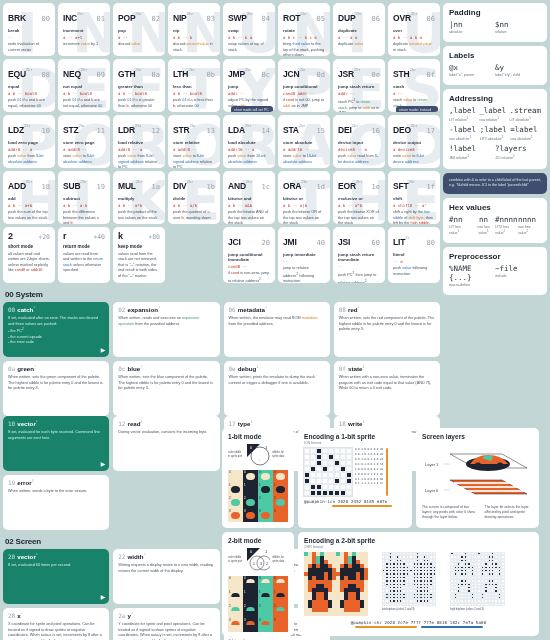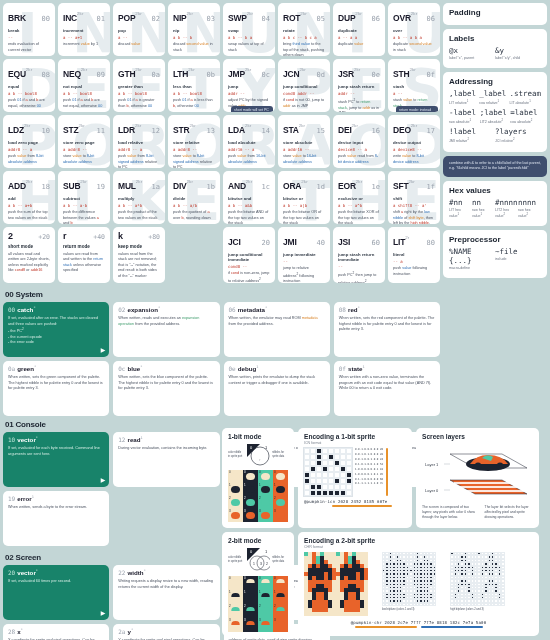--- a/index.html
+++ b/index.html
@@ -521,21 +521,20 @@
               <div class="dev-head">0e<b>debug</b><sup>1</sup></div>
               <div class="dev-body">When written, prints the emulator to dump the stack content or trigger a debugger if one is available.</div>
             </div>
             <div class="dev-card">
               <div class="dev-head">0f<b>state</b><sup>1</sup></div>
               <div class="dev-body">When written with a non-zero value, terminates the program with an exit code equal to that value (AND 7f). While 00 to return a 0 exit code.</div>
             </div>
           </div>
         </div>
         <div>
-          <div class="sec-title">01 Console</div>
           <div class="dev-grid">
             <div class="dev-card accent">
               <div class="dev-head">10<b>vector</b><sup>*</sup></div>
               <div class="dev-body">If set, evaluated for each byte received. Command line arguments are sent here.</div>
               <div class="play">▶</div>
             </div>
             <div class="dev-card">
               <div class="dev-head">12<b>read</b><sup>1</sup></div>
               <div class="dev-body">During vector evaluation, contains the incoming byte.</div>
             </div>
@@ -588,20 +587,30 @@
             <div class="dev-body">address of sprite data, used during sprite drawing operations. When auto-addr is set, increments after each sprite drawn. The increment is 8 in 1-bit mode and 16 in 2-bit mode.</div>
           </div>
         </div>
     </div>
 
   </div>
 
   <div class="right-col">
     <div class="side-card">
       <div class="side-title">Padding</div>
+      <div class="side-row" id="paddingrow">
+          <div style="width: 50%;">
+            <div class="rune">|nn</div>
+            <div class="rune-cap">absolute</div>
+          </div>
+          <div style="width: 50%;">
+            <div class="rune">$nn</div>
+            <div class="rune-cap">relative</div>
+          </div>
+        </div>
     </div>
     <div class="side-card">
       <div class="side-title">Labels</div>
       <div class="side-row" id="labelsrow">
           <div style="width: 50%;">
             <div class="rune">@x</div>
             <div class="rune-cap">label "x", parent</div>
           </div>
           <div style="width: 50%;">
             <div class="rune">&amp;y</div>
@@ -647,21 +656,21 @@
         </div>
     </div>
     <div class="note-box">combine with &amp; to refer to a child label of the last parent, e.g. ?&amp;child means JCI to the label "parent/child"</div>
     <div class="side-card">
       <div class="side-title">Hex values</div>
       <div class="side-row" style="flex-wrap:wrap" id="hexrow">
           <div style="width: 50%;">
             <div class="rune">#nn</div>
             <div class="rune-cap">LIT hex value<sup>1</sup></div>
           </div>
-          <div style="width: 50%;">
+          <div style="width: 50%; text-align: center;">
             <div class="rune">nn</div>
             <div class="rune-cap">raw hex value<sup>1</sup></div>
           </div>
           <div style="width: 50%;">
             <div class="rune">#nnnn</div>
             <div class="rune-cap">LIT2 hex value<sup>2</sup></div>
           </div>
           <div style="width: 50%;">
             <div class="rune">nnnn</div>
             <div class="rune-cap">raw hex value<sup>2</sup></div>

